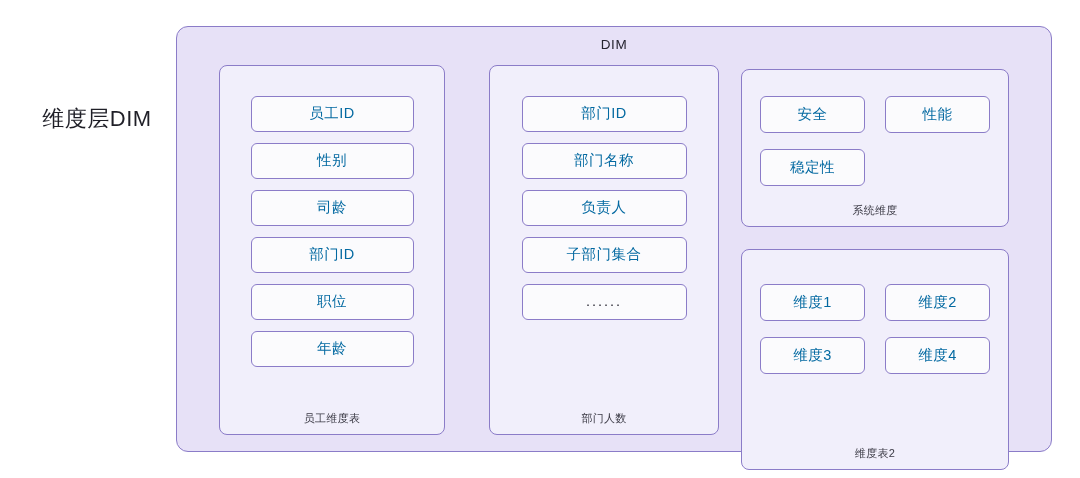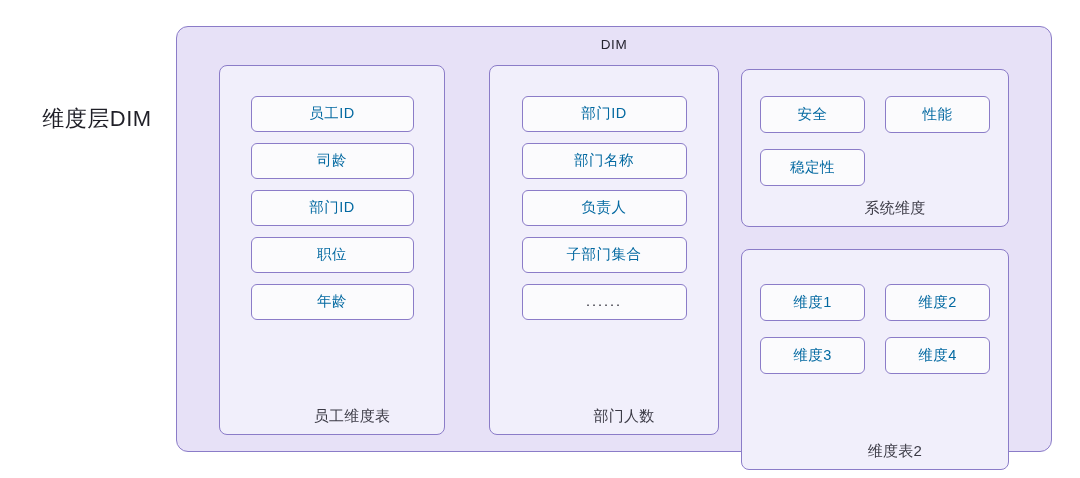--- a/index.html
+++ b/index.html
@@ -66,24 +66,23 @@
     border: 1.6px solid #8b7cc8;
     border-radius: 8px;
   }
 
   .panel-caption {
     position: absolute;
     left: 0;
     bottom: 8px;
     width: 100%;
     text-align: center;
-    font-size: 15px;
+    font-size: 11px;
     color: #3b3a45;
     letter-spacing: 0.3px;
-    padding-left: 20px;
   }
 
   
   .panel-col {
     top: 38px;
     height: 370px;
   }
   .panel-col-1 { left: 42px;  width: 226px; }
   .panel-col-2 { left: 312px; width: 230px; }
 
@@ -148,20 +147,21 @@
 
   <div class="layer-label">维度层DIM</div>
 
   <div class="dim-container">
 
     <div class="dim-title">DIM</div>
 
     <div class="panel panel-col panel-col-1">
       <div class="pill-stack">
         <div class="pill">员工ID</div>
+        <div class="pill">性别</div>
         <div class="pill">司龄</div>
         <div class="pill">部门ID</div>
         <div class="pill">职位</div>
         <div class="pill">年龄</div>
       </div>
       <div class="panel-caption">员工维度表</div>
     </div>
 
     <div class="panel panel-col panel-col-2">
       <div class="pill-stack">

